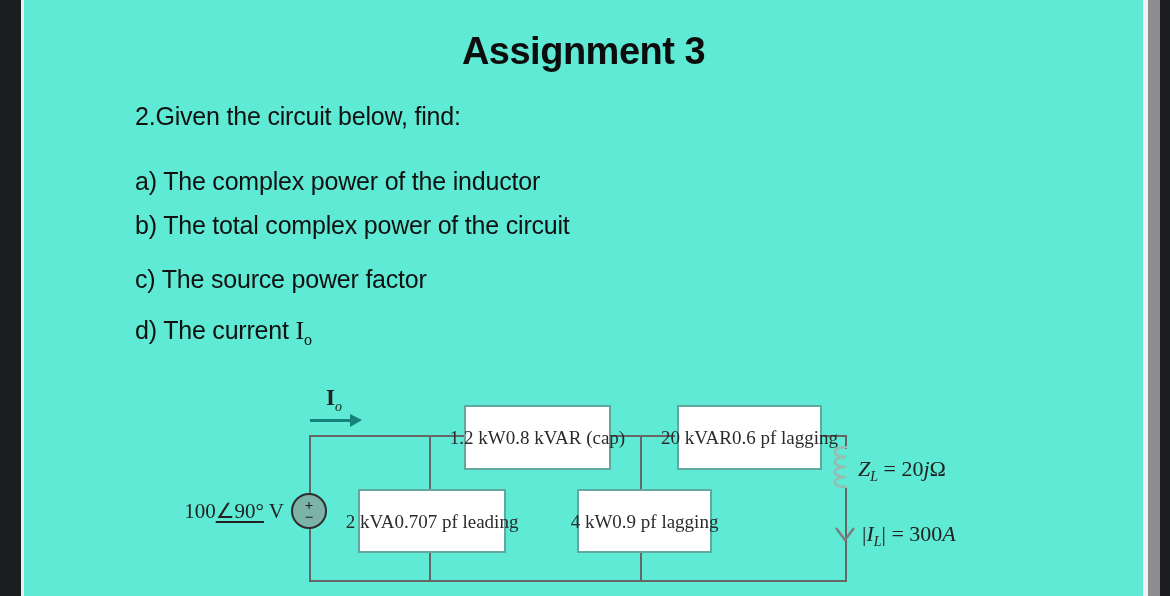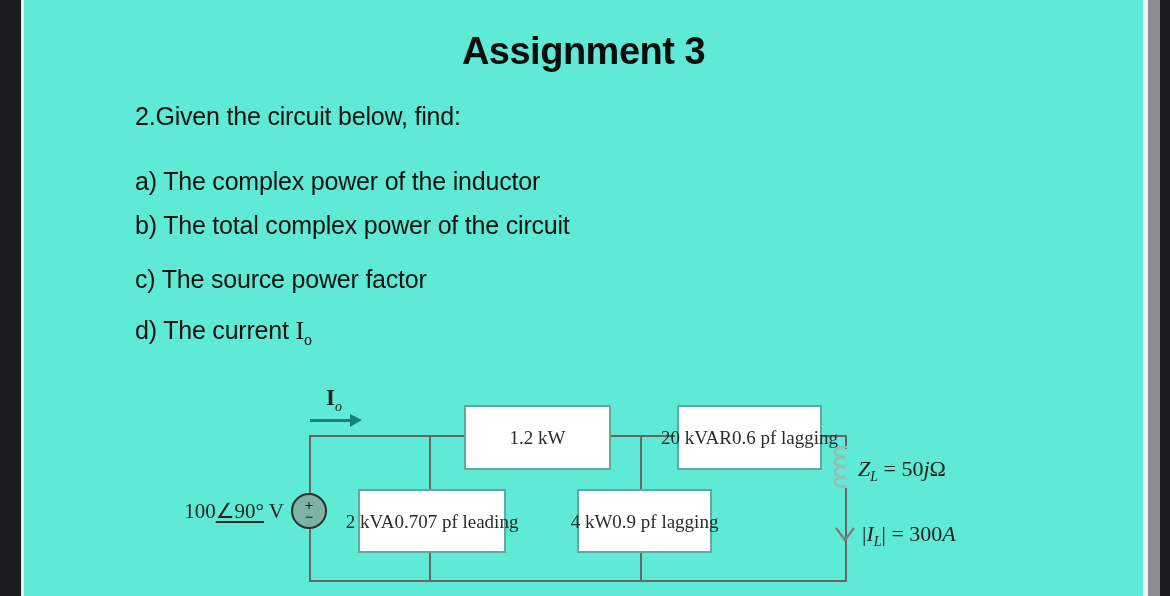--- a/index.html
+++ b/index.html
@@ -104,38 +104,39 @@
     <div class="iohead"></div>
 
     <div class="srclabel"><span>100</span><span class="ang">∠90°</span><span> V</span></div>
     <div class="vsource">
       <span>+</span>
       <span>−</span>
     </div>
 
     <div class="lbox" style="left:440px;top:405px;width:143px;height:61px">
       <span>1.2 kW</span>
+      <span>0.8 kVAR (cap)</span>
     </div>
     <div class="lbox" style="left:653px;top:405px;width:141px;height:61px">
       <span>20 kVAR</span>
       <span>0.6 pf lagging</span>
     </div>
     <div class="lbox" style="left:334px;top:489px;width:144px;height:60px">
       <span>2 kVA</span>
       <span>0.707 pf leading</span>
     </div>
     <div class="lbox" style="left:553px;top:489px;width:131px;height:60px">
       <span>4 kW</span>
       <span>0.9 pf lagging</span>
     </div>
 
     <svg class="coil" width="20" height="42" viewBox="0 0 20 42">
       <path d="M18,1 c-15,0.5 -15,9.5 0,10 c-15,0.5 -15,9.5 0,10 c-15,0.5 -15,9.5 0,10 c-15,0.5 -15,9.5 0,10" fill="none" stroke="#93bfb2" stroke-width="2.6" stroke-linecap="round"></path>
     </svg>
-    <div class="mathlabel" style="left:834px;top:456px"><i>Z</i><sub>L</sub><span> = 50</span><i>j</i><span>Ω</span></div>
+    <div class="mathlabel" style="left:834px;top:456px"><i>Z</i><sub>L</sub><span> = 20</span><i>j</i><span>Ω</span></div>
 
     <svg class="ilarrow" width="22" height="15" viewBox="0 0 22 15">
       <polyline points="2,1 11,13 20,1" fill="none" stroke="#7d7d7d" stroke-width="2.4"></polyline>
     </svg>
     <div class="mathlabel" style="left:838px;top:521px"><span>|</span><i>I</i><sub>L</sub><span>| = 300</span><i>A</i></div>
 
   </div>
 </div>
 
 <div class="gap-strip"></div>

